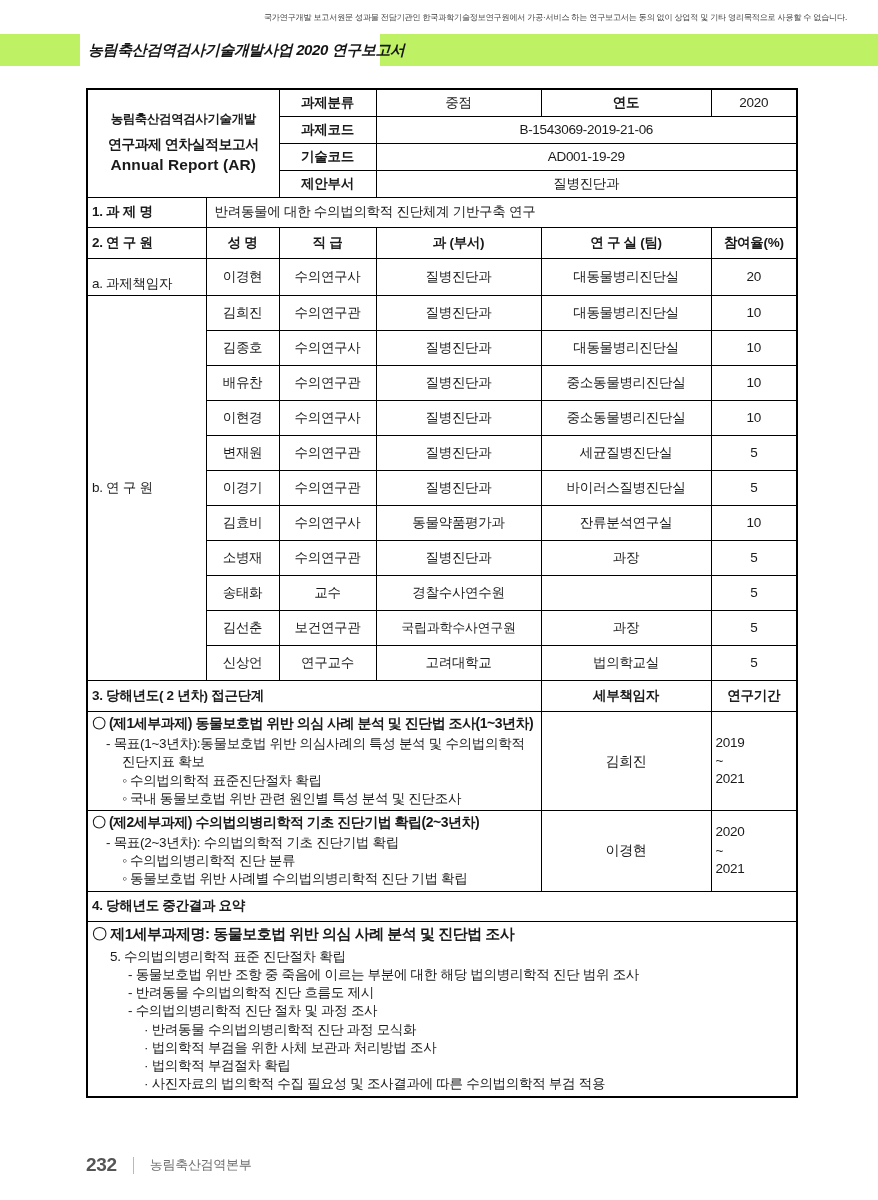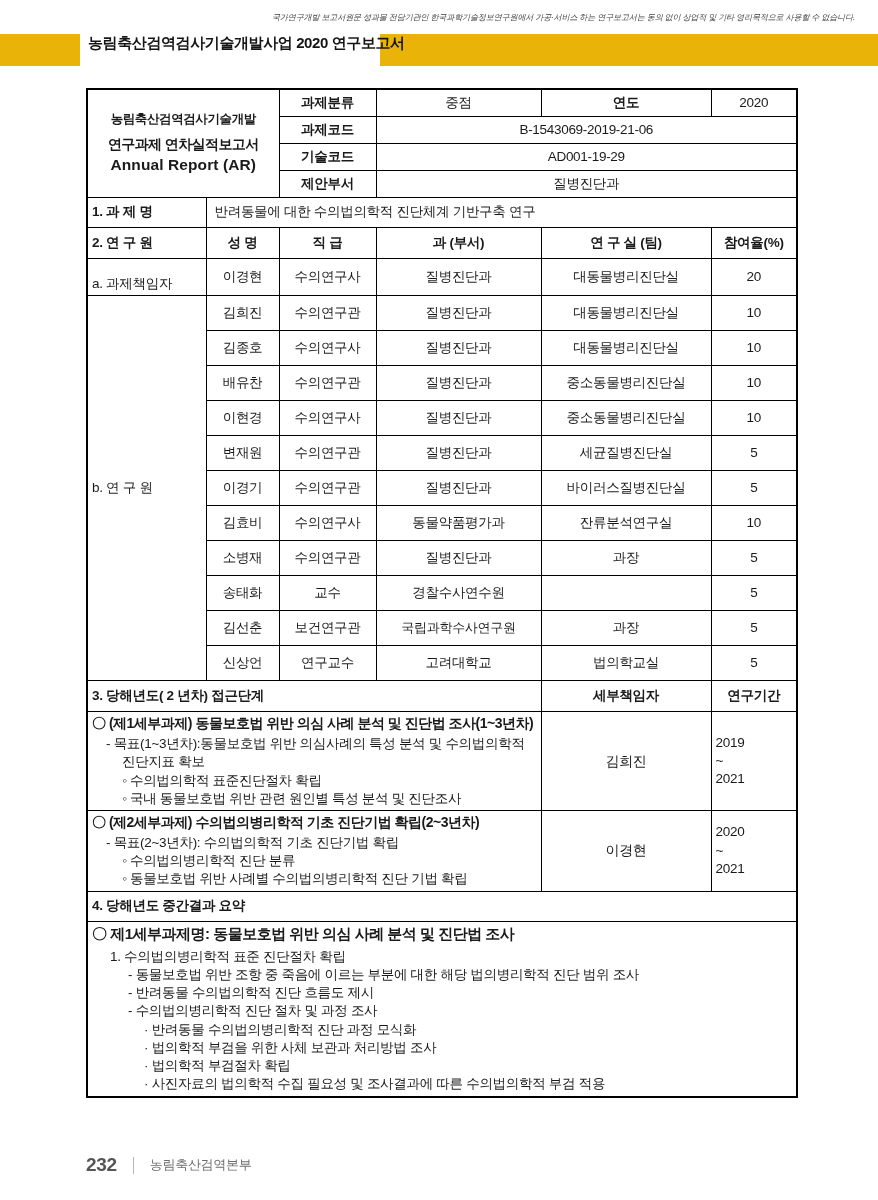--- a/index.html
+++ b/index.html
@@ -15,39 +15,39 @@
     position: relative;
     overflow: hidden;
   }
 
   
   .disclaimer-row {
     height: 34px;
     display: flex;
     align-items: center;
     justify-content: flex-end;
-    padding-right: 20px;
+    padding-right: 28px;
     box-sizing: border-box;
-    font-style: italic;
   }
   .disclaimer {
     font-size: 8.2px;
     color: #3d3d3d;
     letter-spacing: -0.2px;
     white-space: nowrap;
     transform: scaleX(0.99);
   }
 
   
   .running-header {
     height: 32px;
-    background: #eab308;
+    background: #bef264;
     display: flex;
-    align-items: flex-start;
+    align-items: center;
     position: relative;
+    font-style: italic;
   }
   .running-header .white-gap {
     background: #ffffff;
     position: absolute;
     left: 80px;
     top: 0;
     height: 32px;
     width: 300px;
   }
   .running-header .rh-text {
@@ -405,21 +405,21 @@
           <div>2021</div>
         </td>
       </tr>
 
       <tr>
         <td class="sec-label" colspan="6">4. 당해년도 중간결과 요약</td>
       </tr>
       <tr>
         <td class="summary" colspan="6">
           <div class="sm-head">〇 제1세부과제명: 동물보호법 위반 의심 사례 분석 및 진단법 조사</div>
-          <div class="sm-n1">1. 수의법의병리학적 표준 진단절차 확립</div>
+          <div class="sm-n1">5. 수의법의병리학적 표준 진단절차 확립</div>
           <div class="sm-n2">- 동물보호법 위반 조항 중 죽음에 이르는 부분에 대한 해당 법의병리학적 진단 범위 조사</div>
           <div class="sm-n2">- 반려동물 수의법의학적 진단 흐름도 제시</div>
           <div class="sm-n2">- 수의법의병리학적 진단 절차 및 과정 조사</div>
           <div class="sm-n3">· 반려동물 수의법의병리학적 진단 과정 모식화</div>
           <div class="sm-n3">· 법의학적 부검을 위한 사체 보관과 처리방법 조사</div>
           <div class="sm-n3">· 법의학적 부검절차 확립</div>
           <div class="sm-n3">· 사진자료의 법의학적 수집 필요성 및 조사결과에 따른 수의법의학적 부검 적용</div>
         </td>
       </tr>
 

